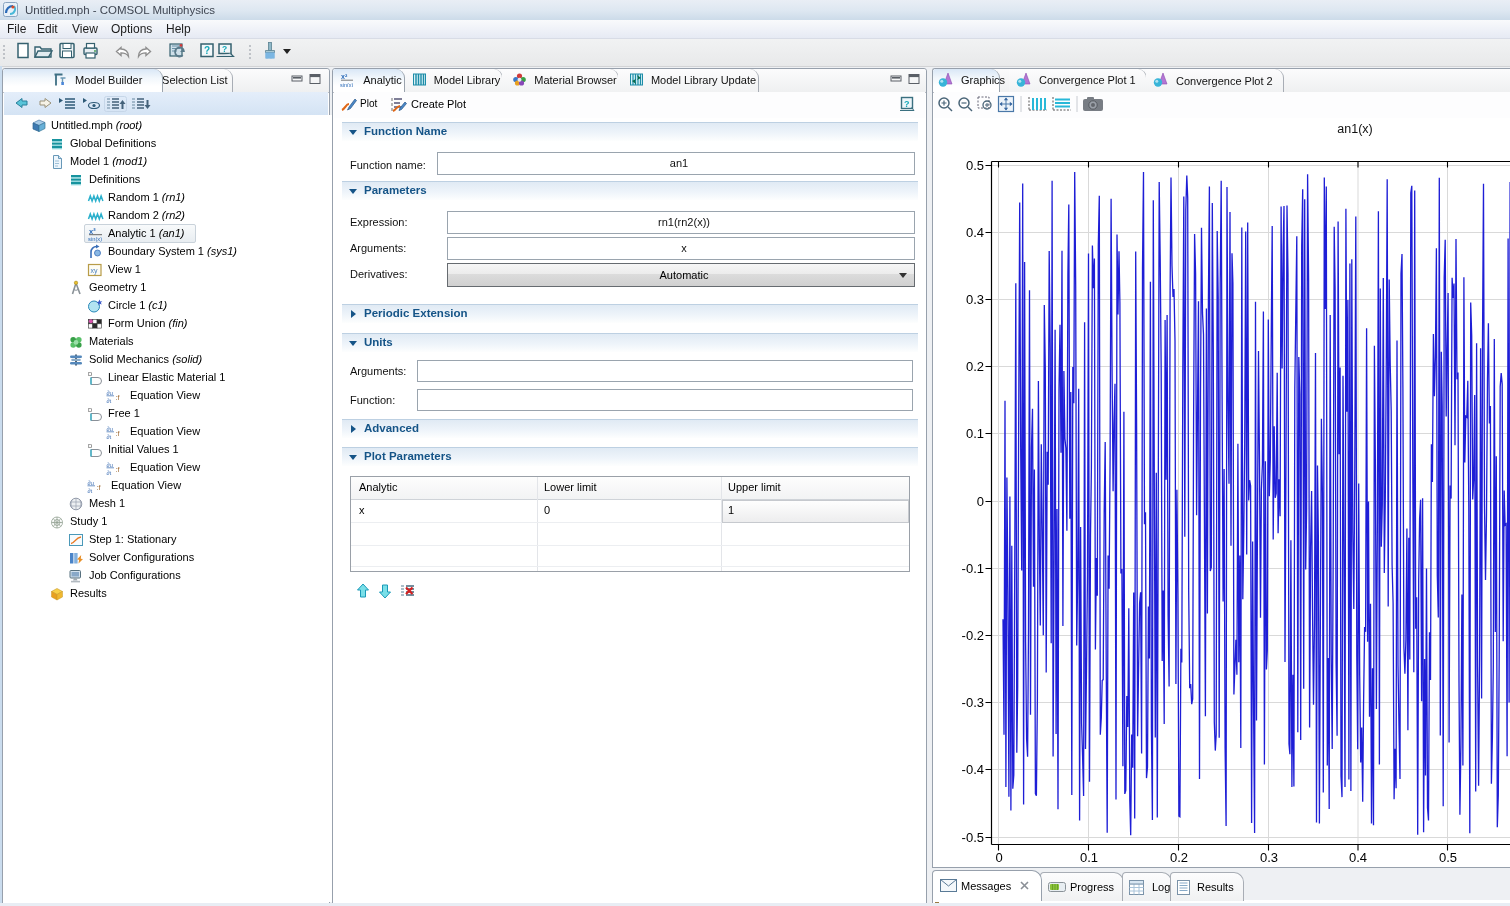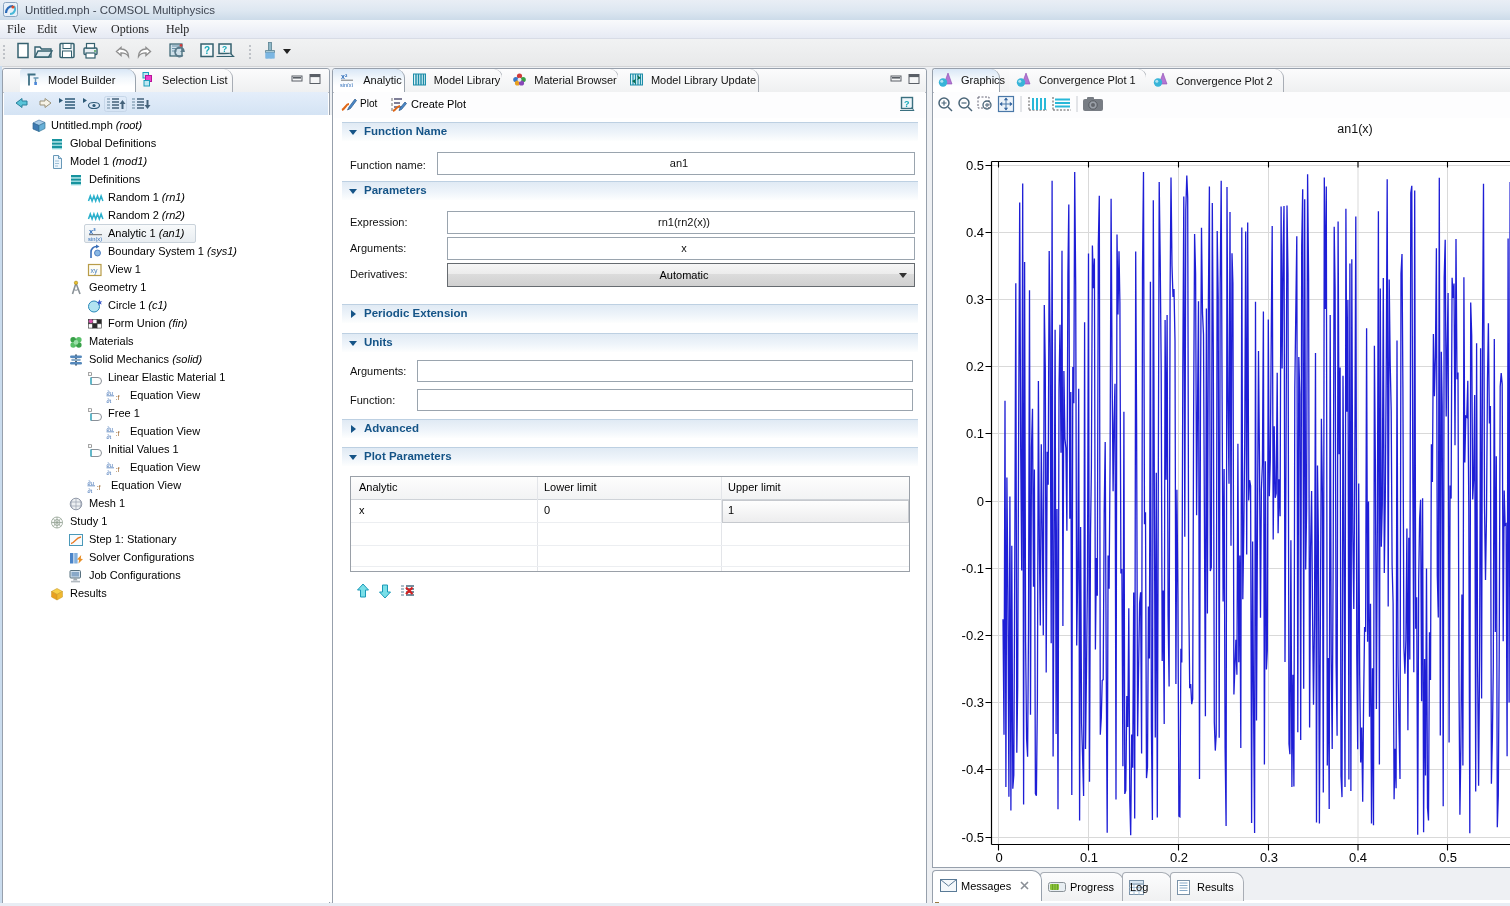--- a/index.html
+++ b/index.html
@@ -5,21 +5,21 @@
 html,body{margin:0;padding:0;}
 body{width:1510px;height:906px;overflow:hidden;position:relative;
   font-family:"Liberation Sans",sans-serif;background:#eef0f3;}
 .abs{position:absolute;}
 
 #titlebar{left:0;top:0;width:1510px;height:20px;
   background:linear-gradient(#e9eef5,#dde7f1 55%,#ccdbe9);}
 #titletext{left:25px;top:4px;font-size:11.5px;color:#3f4652;}
 #menubar{left:0;top:20px;width:1510px;height:18px;
   background:linear-gradient(#f9fafc,#e6eaf4);border-bottom:1px solid #d8dce6;}
-.menu{top:22px;font-size:12px;color:#1c1c1c;font-family:Liberation Serif, serif;}
+.menu{top:22px;font-size:12px;color:#1c1c1c;}
 #toolbar{left:0;top:39px;width:1510px;height:27px;
   background:linear-gradient(#f1f2f3,#e8e9ea);border-bottom:1px solid #d2d3d5;}
 
 .panel{background:#fff;border:1px solid #97a0ac;border-radius:3px 3px 0 0;}
 .tabrow{position:absolute;left:0;top:0;right:0;height:23px;
   background:linear-gradient(#fbfbfc,#eff0f1);border-bottom:1px solid #b9bec6;border-radius:3px 3px 0 0;}
 .tab{position:absolute;top:0;height:23px;font-size:11px;color:#111;white-space:nowrap;}
 .tab .ic{display:inline-block;vertical-align:middle;}
 .tab .tx{display:inline-block;vertical-align:middle;padding-left:4px;}
 .atab{background:linear-gradient(#d9e7f6,#f2f7fc 40%,#fff 75%);border-right:1px solid #9aa3ad;border-radius:0 9px 0 0;z-index:3;}
@@ -106,21 +106,21 @@
   <path d="M265.5 11.5h9v2h-9z" fill="#a8c8d4" stroke="#5a8292" stroke-width="0.8"></path>
   <rect x="265.5" y="13.5" width="9" height="6" fill="#4a9ad8"></rect>
   <path d="M267 13.5v5.5M269 13.5v6M271 13.5v5.5M273 13.5v6" stroke="#d8ecf8" stroke-width="0.7"></path>
 
   <path d="M283 10h8l-4 5z" fill="#222"></path>
 </svg>
 </div>
 
 <div id="leftpanel" class="abs panel" style="left:2px;top:68px;width:326px;height:834px;">
   <div class="tabrow"></div>
-  <div class="tab atab" style="left:17px;width:115px;border-radius:3px 9px 0 0;">
+  <div class="tab atab" style="left:0;width:115px;border-radius:3px 9px 0 0;padding-left:44px;">
     <span class="ic" style="margin:3px 0 0 6px;"><svg width="15" height="15" viewBox="0 0 15 15">
           <path d="M1.5 2.5h8M3 2.5v11" stroke="#3d6f84" stroke-width="1.8" fill="none"></path>
           <path d="M7.5 6h5M9.5 6v5" stroke="#6a98b4" stroke-width="1.4" fill="none"></path>
           <rect x="8.3" y="10" width="2.6" height="3" fill="#4b86d8"></rect>
         </svg></span>
     <span class="tx" style="margin-top:3px;">Model Builder</span>
   </div>
   <div class="tab itab" style="left:129px;width:100px;">
     <span class="ic" style="margin:3px 0 0 8px;"><svg width="15" height="15" viewBox="0 0 15 15">
           <rect x="3" y="0.5" width="5.5" height="5.5" fill="#bfe8f2" stroke="#1d9dba"></rect>
@@ -713,21 +713,21 @@
         <path d="M4.5 2v6M7 2v6M9.5 2v6" stroke="#6aa028" stroke-width="1"></path>
       </svg>
     <span class="abs" style="left:29px;top:8px;font-size:11px;">Progress</span>
   </div>
   <div class="abs" style="left:190px;top:4px;width:48px;height:28px;background:linear-gradient(#fcfcfd,#f0f1f2);border:1px solid #a8adb5;border-bottom:none;border-radius:4px 10px 0 0;">
     <svg class="abs" style="left:6px;top:7px;" width="15" height="15" viewBox="0 0 15 15">
         <rect x="0.5" y="0.5" width="14" height="14" fill="#fff" stroke="#7a92a8"></rect>
         <path d="M0.5 4h14M0.5 7.5h14M0.5 11h14M5 4v10.5M10 4v10.5" stroke="#aac4da" stroke-width="1"></path>
         <rect x="0.5" y="0.5" width="14" height="3.5" fill="#d8e6f2" stroke="#7a92a8"></rect>
       </svg>
-    <span class="abs" style="left:7px;top:8px;font-size:11px;">Log</span>
+    <span class="abs" style="left:29px;top:8px;font-size:11px;">Log</span>
   </div>
   <div class="abs" style="left:238px;top:4px;width:72px;height:28px;background:linear-gradient(#fcfcfd,#f0f1f2);border:1px solid #a8adb5;border-bottom:none;border-radius:4px 10px 0 0;">
     <svg class="abs" style="left:6px;top:7px;" width="13" height="15" viewBox="0 0 13 15">
         <rect x="0.5" y="0.5" width="12" height="14" fill="#fff" stroke="#7a92a8"></rect>
         <path d="M2.5 3h8M2.5 5.5h8M2.5 8h8M2.5 10.5h8" stroke="#88aac8" stroke-width="1.2"></path>
       </svg>
     <span class="abs" style="left:26px;top:8px;font-size:11px;">Results</span>
   </div>
 </div>
 <div class="abs" style="left:0;top:66px;width:2px;height:840px;background:#cadcee;"></div>

